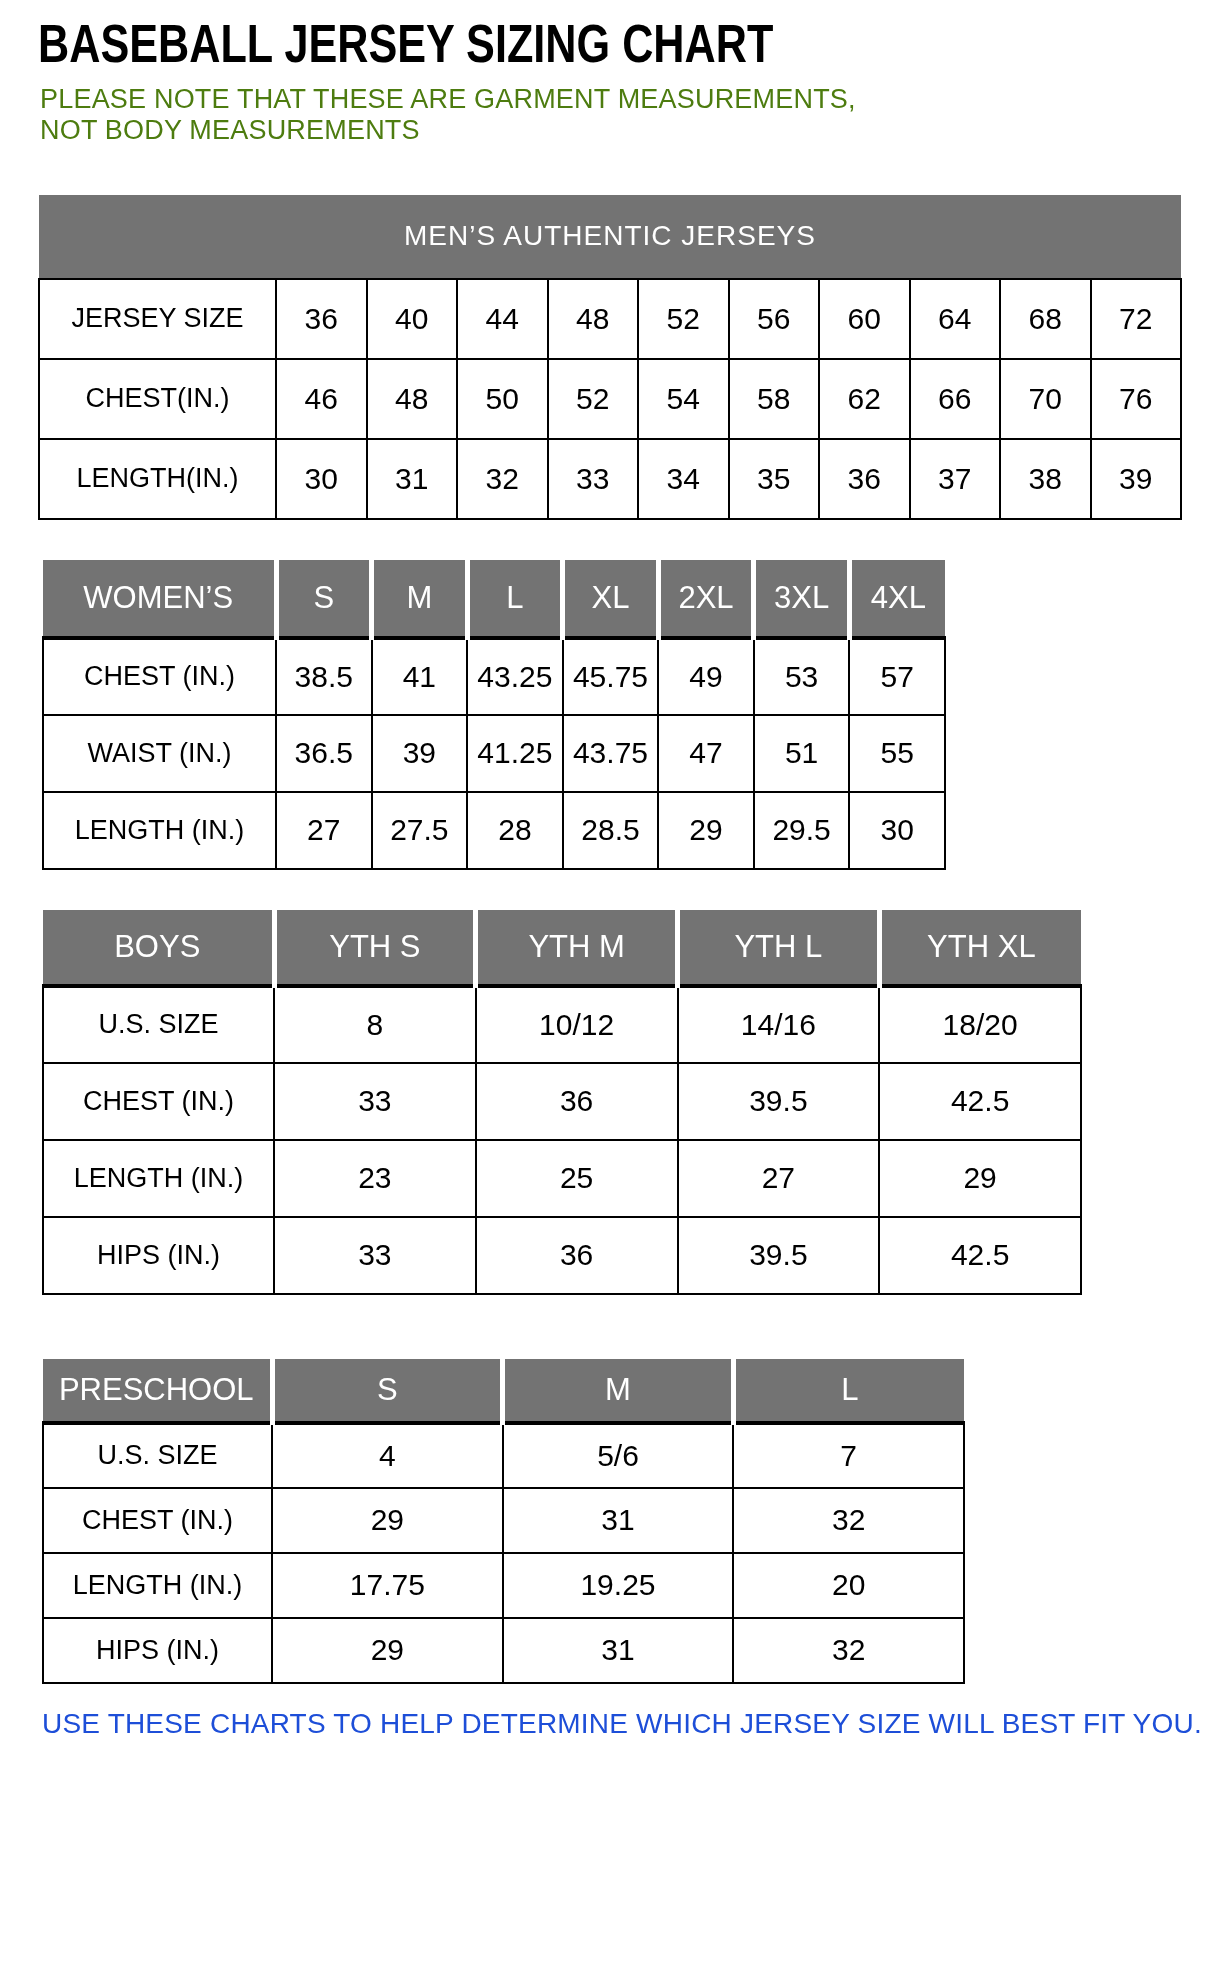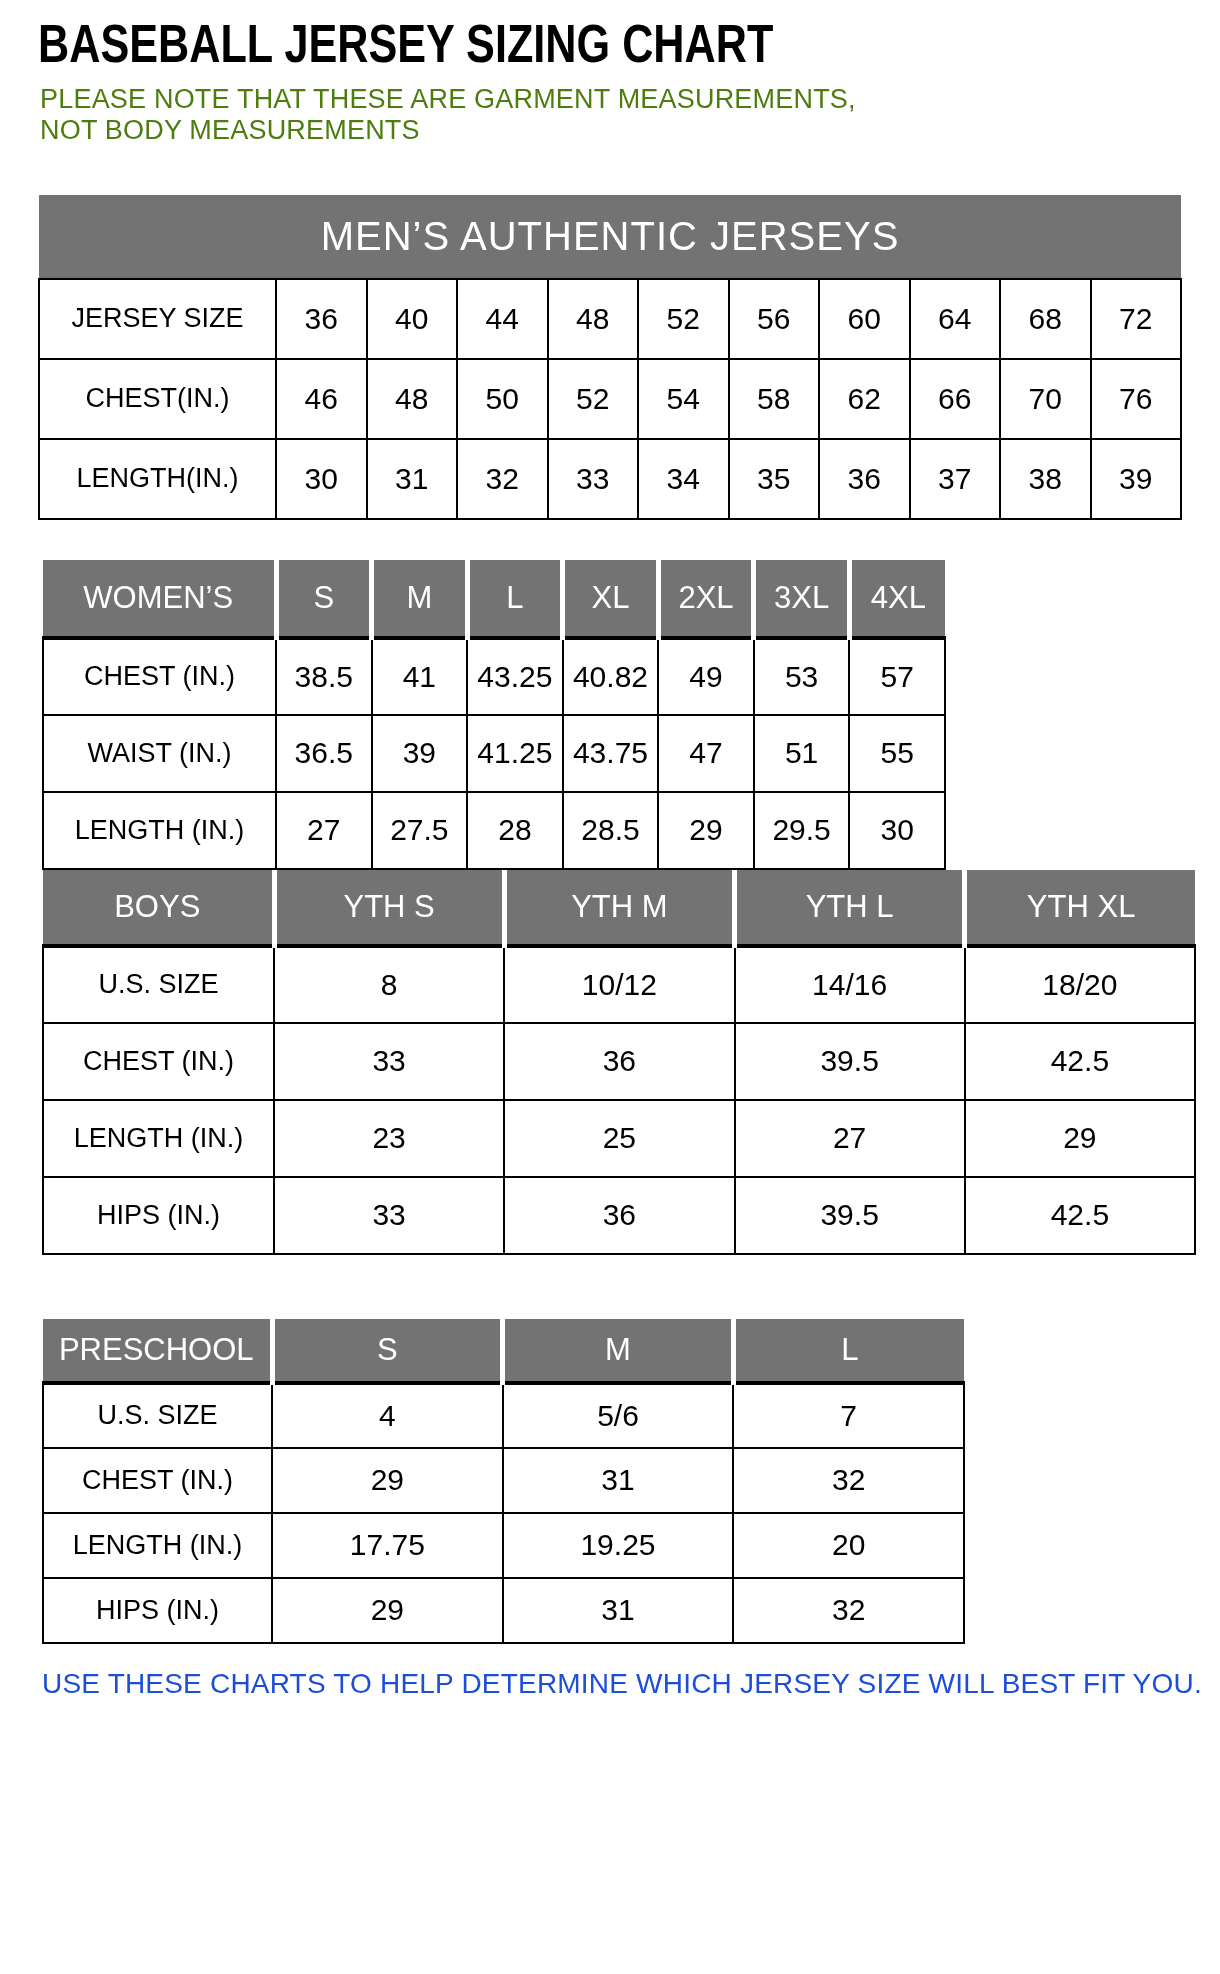--- a/index.html
+++ b/index.html
@@ -38,21 +38,21 @@
 
   table.sizing-table {
     border-collapse: collapse;
     table-layout: fixed;
     margin-left: 38px;
   }
   #womens, #boys, #preschool { margin-left: 42px; }
 
   #mens      { width: 1144px; margin-top: 48px; }
   #womens    { width: 904px; margin-top: 40px; }
-  #boys      { width: 1154px; }
+  #boys      { width: 1040px; margin-top: 40px; }
   #preschool { width: 923px;  margin-top: 64px; }
 
   #mens tr      { height: 80px; }
   #mens tr.merged-row { height: 84px; }
   #womens tr    { height: 77px; }
   #womens tr.header-row { height: 78px; }
   #boys tr      { height: 77px; }
   #boys tr.header-row { height: 76px; }
   #preschool tr { height: 65px; }
   #preschool tr.header-row { height: 64px; }
@@ -78,21 +78,21 @@
     text-align: center;
     vertical-align: middle;
     border: 0;
     border-bottom: 4px solid #000000;
     padding: 0 4px;
   }
   .sizing-table .header-row th:not(:last-child) {
     border-right: 5px solid #ffffff;
   }
   .sizing-table th.merged {
-    font-size: 40px;
+    font-size: 28px;
     letter-spacing: 1px;
     border-bottom: 2px solid #000000;
   }
 
   .footer {
     margin: 24px 0 0 42px;
     font-size: 28px;
     color: #1d4ed8;
     letter-spacing: 0.2px;
     white-space: nowrap;
@@ -189,21 +189,21 @@
           <th>XL</th>
           <th>2XL</th>
           <th>3XL</th>
           <th>4XL</th>
         </tr>
         <tr>
           <td class="row-label">CHEST (IN.)</td>
           <td>38.5</td>
           <td>41</td>
           <td>43.25</td>
-          <td>40.82</td>
+          <td>45.75</td>
           <td>49</td>
           <td>53</td>
           <td>57</td>
         </tr>
         <tr>
           <td class="row-label">WAIST (IN.)</td>
           <td>36.5</td>
           <td>39</td>
           <td>41.25</td>
           <td>43.75</td>

